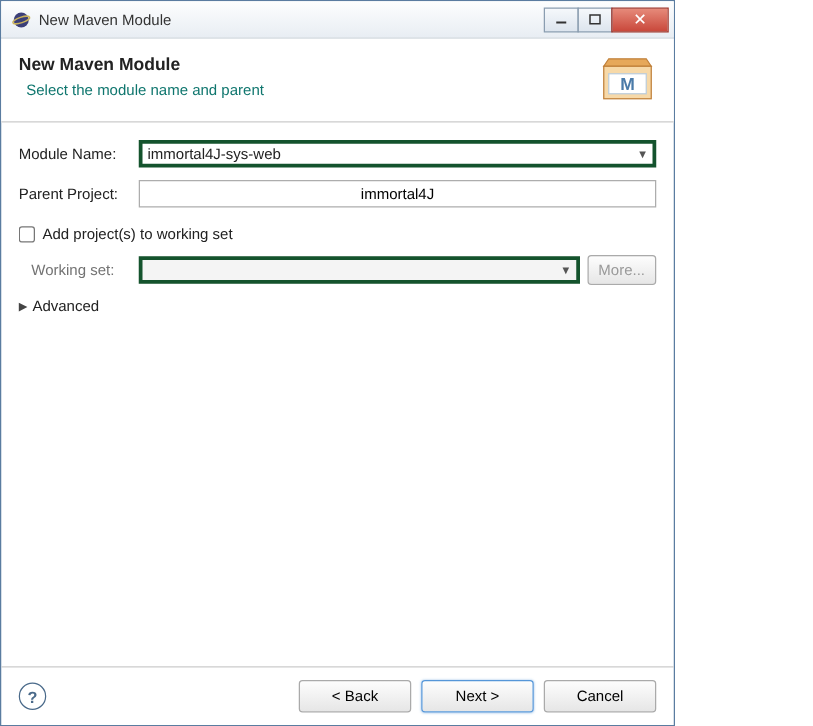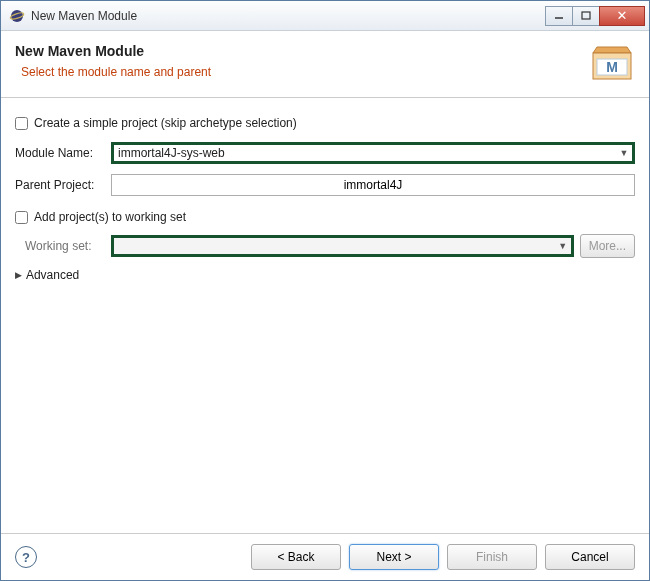--- a/index.html
+++ b/index.html
@@ -1,28 +1,28 @@
 <!DOCTYPE html>
 <html><head>
 <meta charset="utf-8">
 <style>
 * { box-sizing: border-box; font-family: "Segoe UI", Tahoma, sans-serif; }
 body { margin: 0; background: #fff; }
-.window { width: 650px; height: 581px; border: 1px solid #5a7ca0; display: flex; flex-direction: column; background: #fff; }
+.window { width: 540px; height: 581px; border: 1px solid #5a7ca0; display: flex; flex-direction: column; background: #fff; }
 .titlebar { height: 30px; background: linear-gradient(#fdfefe, #e8edf3); display: flex; align-items: center; border-bottom: 1px solid #c8d0d8; }
 .title-icon { width: 16px; height: 16px; margin: 0 6px 0 8px; }
 .title-text { font-size: 12px; color: #333; flex: 1; }
 .win-btns { display: flex; height: 20px; margin-right: 4px; }
 .win-btn { width: 28px; height: 20px; border: 1px solid #8a9db0; background: linear-gradient(#f5f8fb, #dde5ee); display: flex; align-items: center; justify-content: center; font-size: 10px; color: #333; margin-left: -1px; cursor: pointer; }
 .win-btn.min, .win-btn.max { border-radius: 0; }
 .win-btn.close { width: 46px; background: linear-gradient(#e68a7a, #c9483b); color: #fff; border-color: #a03428; border-top-right-radius: 0; font-size: 13px; }
 .header { background: #fff; padding: 12px 14px 14px 14px; display: flex; align-items: flex-start; border-bottom: 1px solid #ccc; }
 .header-text { flex: 1; }
 .header-title { font-size: 14px; font-weight: bold; color: #222; margin: 0 0 6px 0; }
-.header-sub { font-size: 12px; color: #c2410c; margin: 0 0 0 6px; }
+.header-sub { font-size: 12px; color: #0f766e; margin: 0 0 0 6px; }
 .header-icon { width: 46px; height: 40px; }
 .body { flex: 1; padding: 14px; font-size: 12px; color: #222; }
 .row { display: flex; align-items: center; margin-bottom: 10px; }
 .chk { width: 13px; height: 13px; margin: 0 6px 0 0; }
 .lbl { margin-right: 6px; min-width: 90px; }
 .lbl-short { margin-right: 6px; }
 .field { flex: 1; height: 22px; border: 1px solid #adadad; padding: 2px 4px; font-size: 12px; background: #fff; text-align: center; }
 .combo { flex: 1; height: 22px; border: 3px solid #14532d; display: flex; align-items: center; padding: 0 0 0 4px; background: #fff; }
 .combo-text { flex: 1; font-size: 12px; }
 .combo-arrow { width: 16px; text-align: center; color: #555; font-size: 9px; }
@@ -71,24 +71,20 @@
     </div>
     <svg class="header-icon" viewBox="0 0 46 40">
       <path d="M4 10 L8 4 L38 4 L42 10 Z" fill="#e6a85a" stroke="#c0803a"></path>
       <rect x="4" y="10" width="38" height="26" fill="#f7d9a8" stroke="#c0803a"></rect>
       <rect x="8" y="16" width="30" height="16" fill="#fff" stroke="#bcccda"></rect>
       <text x="23" y="29" text-anchor="middle" font-size="14" font-weight="bold" fill="#4a7aa8">M</text>
     </svg>
   </div>
 
   <div class="body">
-    <div class="row sep-row">
-      <input type="checkbox" class="chk" style="">
-      <label class="lbl-short">Create a simple project (skip archetype selection)</label>
-    </div>
 
     <div class="row">
       <span class="lbl">Module Name:</span>
       <div class="combo">
         <span class="combo-text">immortal4J-sys-web</span>
         <span class="combo-arrow">▼</span>
       </div>
     </div>
 
     <div class="row">
@@ -114,16 +110,15 @@
       <span class="adv-arrow">▶</span>
       <span>Advanced</span>
     </div>
   </div>
 
   <div class="footer">
     <div class="help-icon">?</div>
     <div class="spacer"></div>
     <button class="btn">&lt; Back</button>
     <button class="btn default">Next &gt;</button>
-    <button class="btn" disabled="">Finish</button>
     <button class="btn">Cancel</button>
   </div>
 </div>
 
 </body></html>

